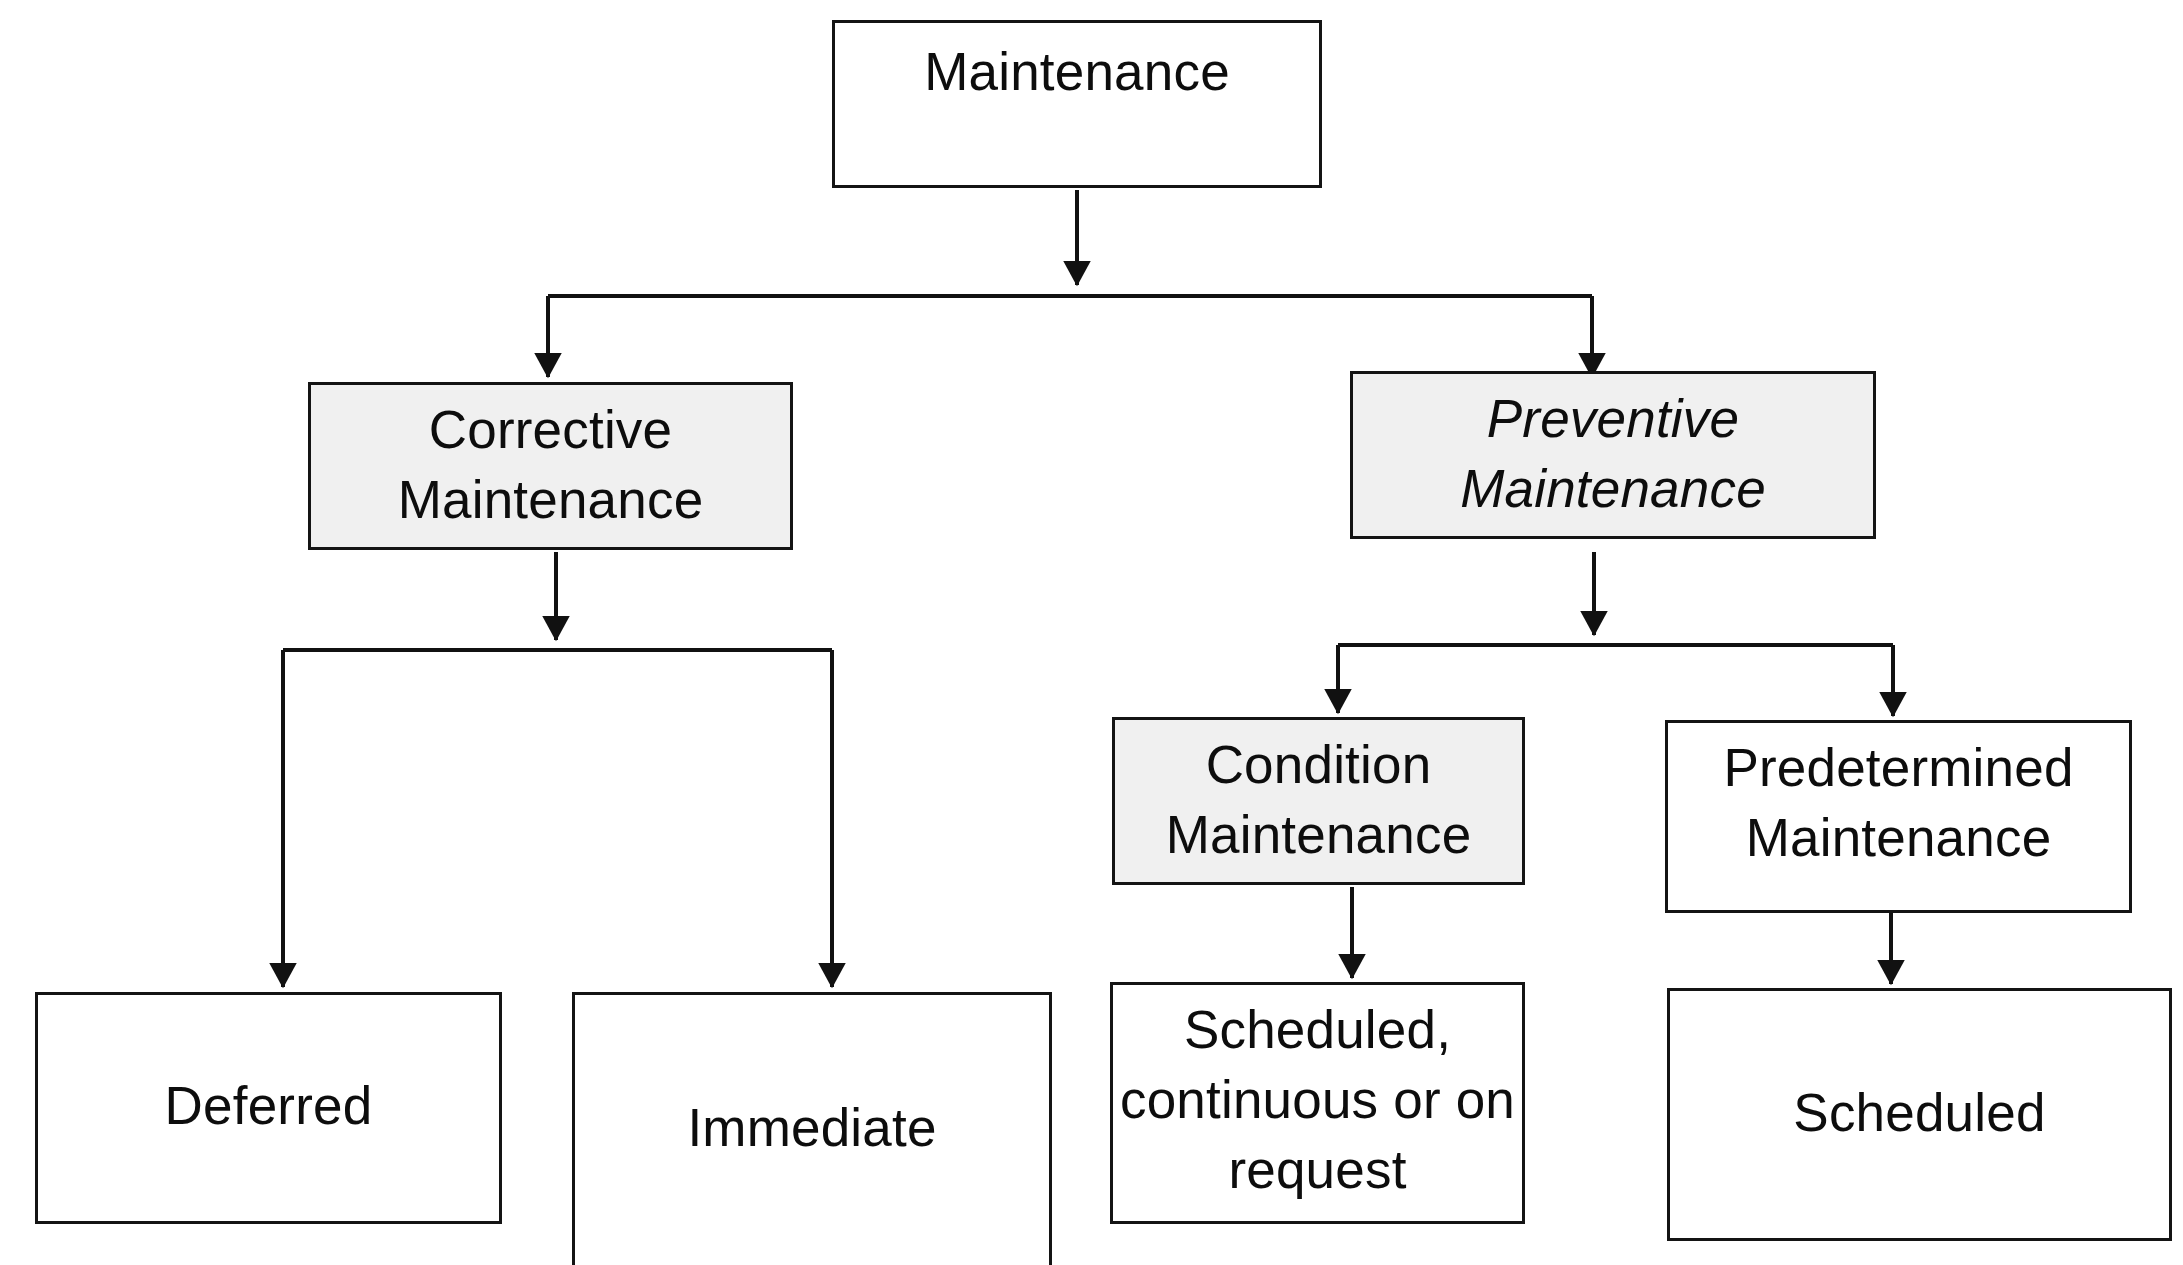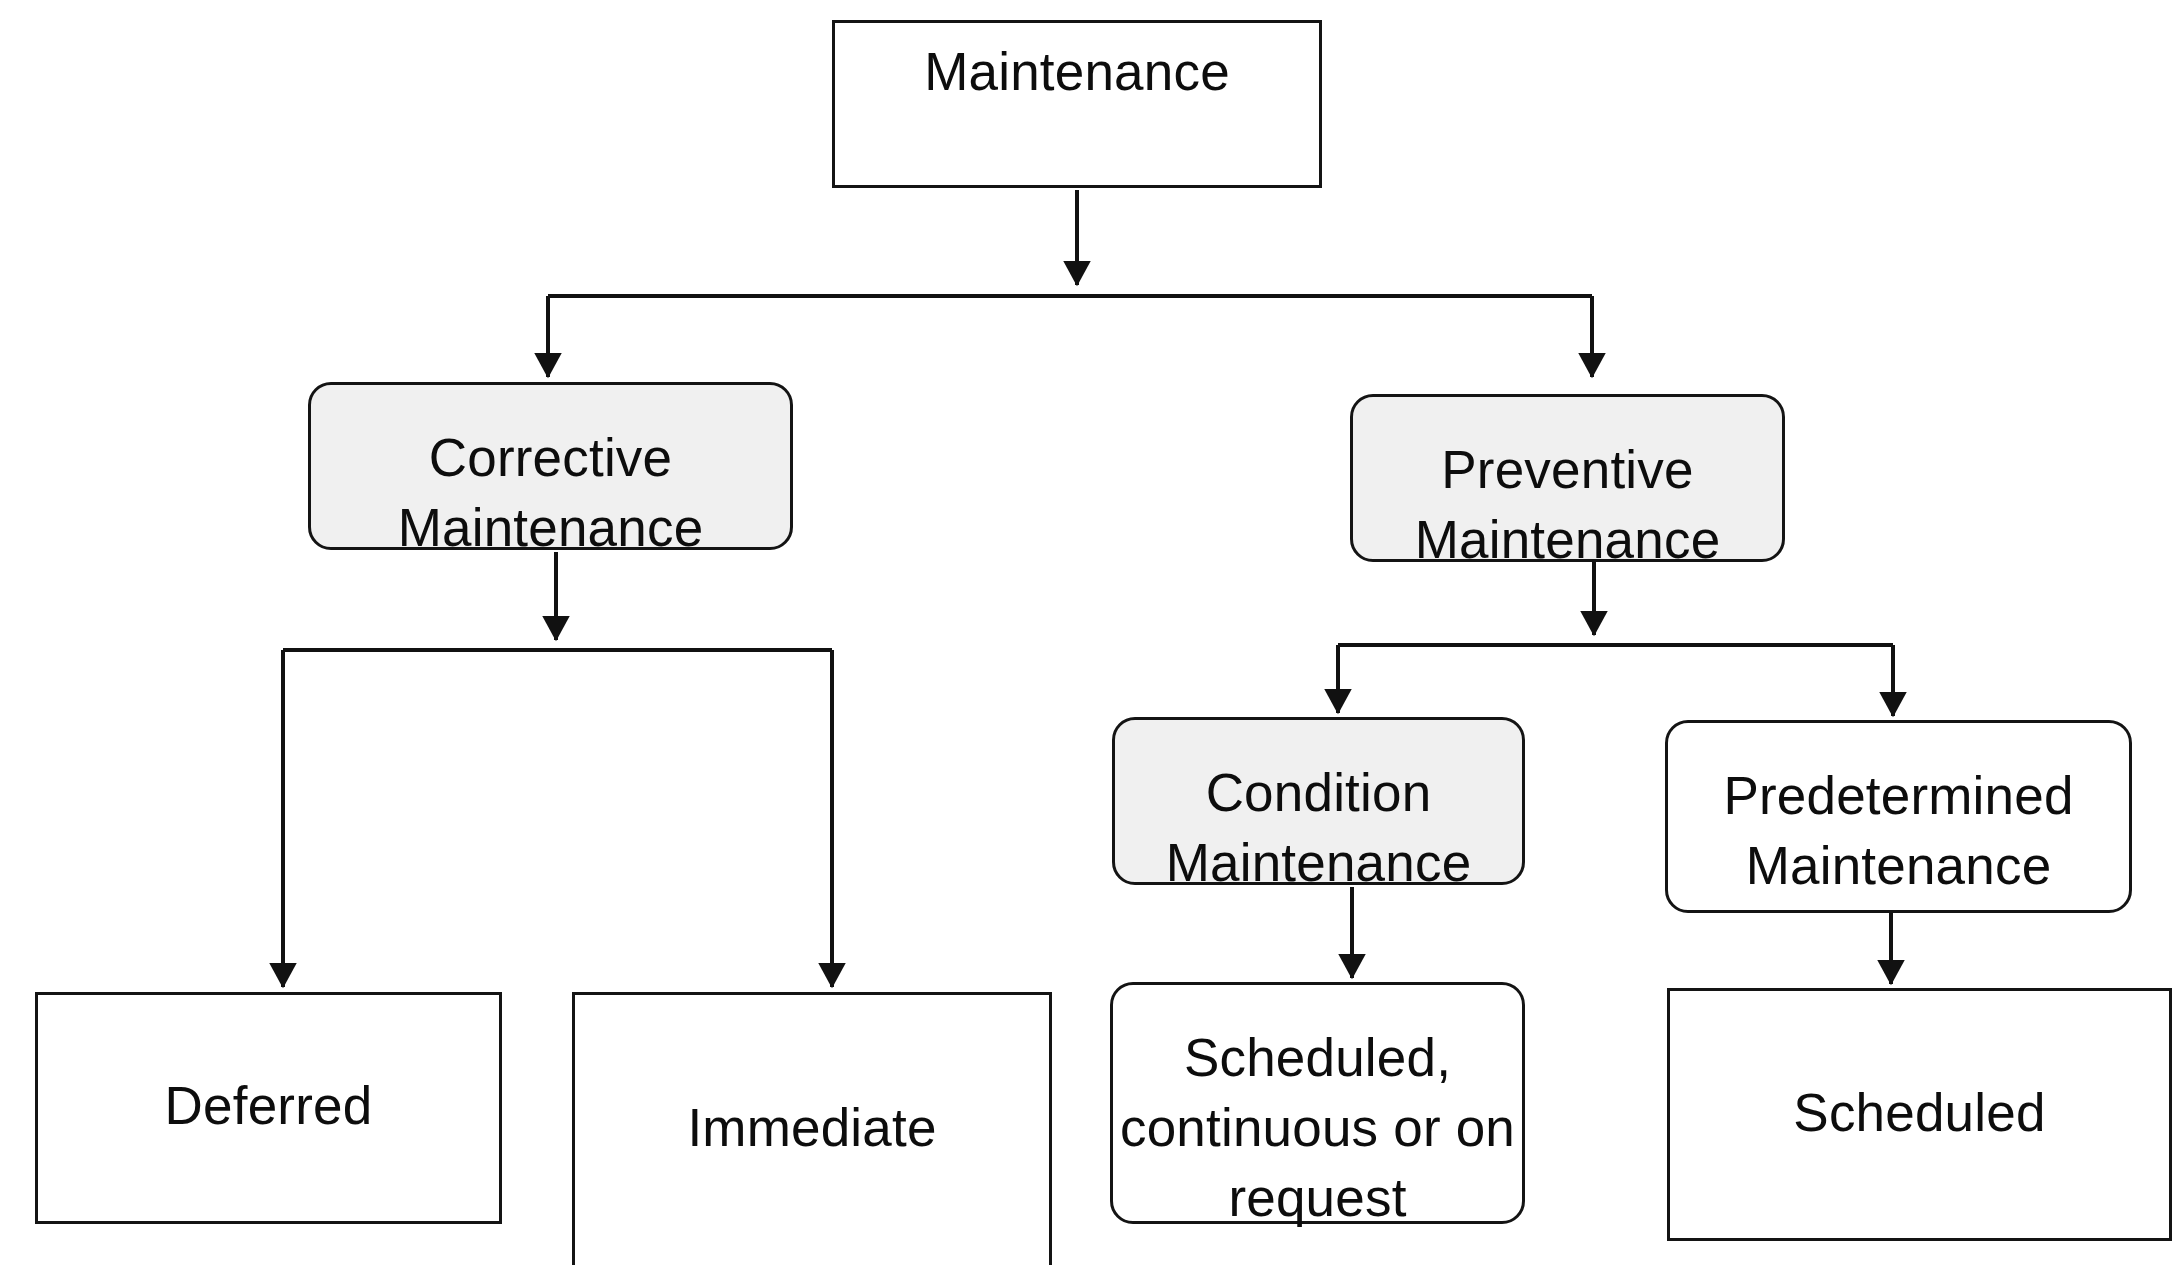--- a/index.html
+++ b/index.html
@@ -47,22 +47,21 @@
   .node.align-top {
     align-items: flex-start;
     padding-top: 14px;
   }
   .node.align-middle {
     align-items: center;
     padding-bottom: 4px;
   }
   .node.align-upper {
     align-items: flex-start;
-    padding-top: 38px;
-    border-radius: 23px;
+    padding-top: 10px;
   }
 </style>
 </head>
 <body>
 
 <div id="canvas">
 
   <svg id="edges" viewBox="0 0 2183 1265" xmlns="http://www.w3.org/2000/svg">
     <defs>
       <marker id="arrowhead" viewBox="0 0 12 12" refX="10.5" refY="6" markerWidth="7" markerHeight="7" orient="auto-start-reverse">
@@ -107,21 +106,21 @@
     <g>
       <path d="M 1891 890 L 1891 984" stroke="#111111" stroke-width="4" fill="none" marker-end="url(#arrowhead)"></path>
     </g>
   </svg>
 
   <div class="node align-top" style="left:832px; top:20px; width:490px; height:168px;">Maintenance</div>
 
   <div class="node shaded align-upper" style="left:308px; top:382px; width:485px; height:168px;">Corrective
 Maintenance</div>
 
-  <div class="node shaded align-upper" style="left:1350px; top:394px; width:435px; height:168px;">Preventive
+  <div class="node shaded align-upper" style="left:1350px; top:371px; width:526px; height:168px;font-style:italic;">Preventive
 Maintenance</div>
 
   <div class="node shaded align-upper" style="left:1112px; top:717px; width:413px; height:168px;">Condition
 Maintenance</div>
 
   <div class="node align-upper" style="left:1665px; top:720px; width:467px; height:193px;">Predetermined
 Maintenance</div>
 
   <div class="node align-middle" style="left:35px; top:992px; width:467px; height:232px;">Deferred</div>
 

